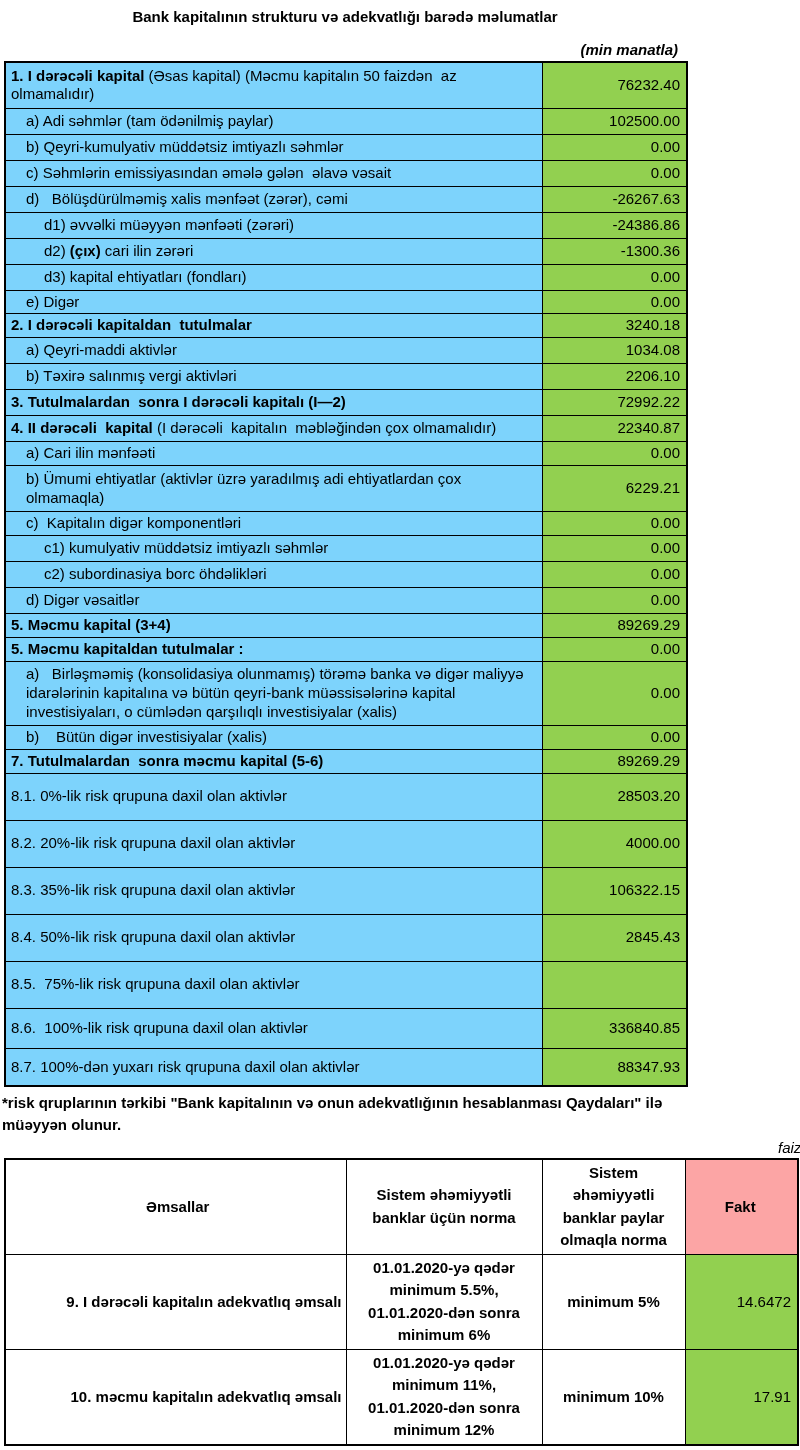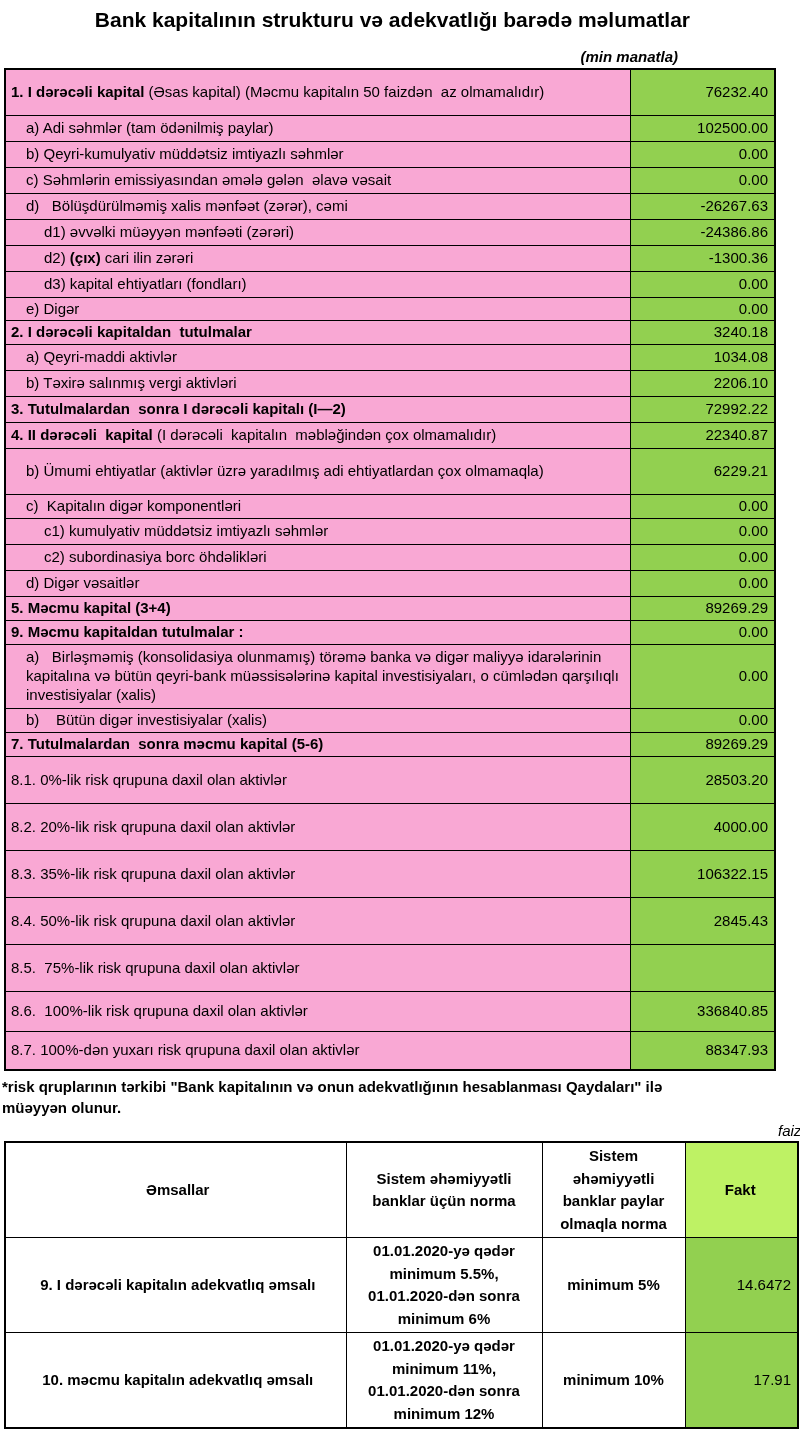--- a/index.html
+++ b/index.html
@@ -6,41 +6,41 @@
   * { box-sizing:border-box; }
   html,body { margin:0; padding:0; }
   body {
     width:800px; height:1450px; overflow:hidden;
     background:#fff; color:#000;
     font-family:"Liberation Sans", sans-serif;
     font-size:15px;
   }
   .title {
     width:690px; margin-top:8px;
-    text-align:right; font-weight:bold; font-size:21px;
+    text-align:center; font-weight:bold; font-size:15px;
   }
   .unit-top {
     width:686px; margin-top:16px; margin-bottom:3px;
     padding-right:8px;
     text-align:right; font-style:italic; font-weight:bold; font-size:15px;
   }
   table.t1 {
     border-collapse:collapse; table-layout:fixed;
     margin-left:4px; width:682px;
     border:2px solid #000;
   }
   table.t1 td {
     border:1.5px solid #000;
     font-size:15px; line-height:1.25;
     vertical-align:middle;
     padding:2px 4px;
     white-space:pre-wrap;
     overflow:hidden;
   }
-  table.t1 td.label { background:#f9a8d4; width:625px; }
+  table.t1 td.label { background:#7dd3fc; width:537px; }
   table.t1 td.value {
     background:var(--green); width:145px;
     text-align:right; padding-right:6px;
     white-space:nowrap;
   }
   .ind0 { padding-left:5px !important; }
   .ind1 { padding-left:20px !important; }
   .ind2 { padding-left:38px !important; }
   tr.h22 { height:22px; } tr.h24 { height:24px; } tr.h26 { height:26px; }
   tr.h38 { height:38px; } tr.h40 { height:40px; } tr.h46 { height:46px; }
@@ -57,21 +57,21 @@
     border-collapse:collapse; table-layout:fixed;
     margin-left:4px; width:793px;
     border:2px solid #000;
   }
   table.t2 td, table.t2 th {
     border:1.5px solid #000;
     font-size:15px; font-weight:bold; line-height:1.5;
     vertical-align:middle; padding:2px 4px;
     overflow:hidden;
   }
-  table.t2 .c-label  { width:341px; text-align:center; padding-left:8px; }
+  table.t2 .c-label  { width:341px; text-align:right; padding-left:8px; }
   table.t2 .c-norm1  { width:196px; text-align:center; }
   table.t2 .c-norm2  { width:143px; text-align:center; }
   table.t2 .c-fact   { width:113px; text-align:right; padding-right:6px;
                        background:var(--green); font-weight:normal; }
   table.t2 th { background:#fff; text-align:center; }
 </style>
 </head>
 <body>
 
 <div class="title">Bank kapitalının strukturu və adekvatlığı barədə məlumatlar</div>
@@ -129,20 +129,24 @@
         <td class="value">2206.10</td>
       </tr>
       <tr class="h26">
         <td class="label ind0"><span style="font-weight: bold;">3. Tutulmalardan  sonra I dərəcəli kapitalı (I—2)</span></td>
         <td class="value">72992.22</td>
       </tr>
       <tr class="h26">
         <td class="label ind0"><span style="font-weight: bold;">4. II dərəcəli  kapital </span><span style="font-weight: normal;">(I dərəcəli  kapitalın  məbləğindən çox olmamalıdır)</span></td>
         <td class="value">22340.87</td>
       </tr>
+      <tr class="h22">
+        <td class="label ind1"><span style="font-weight: normal;">a) Cari ilin mənfəəti</span></td>
+        <td class="value">0.00</td>
+      </tr>
       <tr class="h46">
         <td class="label ind1"><span style="font-weight: normal;">b) Ümumi ehtiyatlar (aktivlər üzrə yaradılmış adi ehtiyatlardan çox olmamaqla)</span></td>
         <td class="value">6229.21</td>
       </tr>
       <tr class="h24">
         <td class="label ind1"><span style="font-weight: normal;">c)  Kapitalın digər komponentləri</span></td>
         <td class="value">0.00</td>
       </tr>
       <tr class="h26">
         <td class="label ind2"><span style="font-weight: normal;">c1) kumulyativ müddətsiz imtiyazlı səhmlər</span></td>
@@ -154,21 +158,21 @@
       </tr>
       <tr class="h26">
         <td class="label ind1"><span style="font-weight: normal;">d) Digər vəsaitlər</span></td>
         <td class="value">0.00</td>
       </tr>
       <tr class="h24">
         <td class="label ind0"><span style="font-weight: bold;">5. Məcmu kapital (3+4)</span></td>
         <td class="value">89269.29</td>
       </tr>
       <tr class="h22">
-        <td class="label ind0"><span style="font-weight: bold;">9. Məcmu kapitaldan tutulmalar :</span></td>
+        <td class="label ind0"><span style="font-weight: bold;">5. Məcmu kapitaldan tutulmalar :</span></td>
         <td class="value">0.00</td>
       </tr>
       <tr class="h64">
         <td class="label ind1"><span style="font-weight: normal;">a)   Birləşməmiş (konsolidasiya olunmamış) törəmə banka və digər maliyyə idarələrinin kapitalına və bütün qeyri-bank müəssisələrinə kapital investisiyaları, o cümlədən qarşılıqlı investisiyalar (xalis)</span></td>
         <td class="value">0.00</td>
       </tr>
       <tr class="h24">
         <td class="label ind1"><span style="font-weight: normal;">b)    Bütün digər investisiyalar (xalis)</span></td>
         <td class="value">0.00</td>
       </tr>
@@ -210,21 +214,21 @@
 <div class="footnote">*risk qruplarının tərkibi "Bank kapitalının və onun adekvatlığının hesablanması Qaydaları" ilə müəyyən olunur.</div>
 
 <div class="unit-bottom">faizlə</div>
 
 <table class="t2">
   <thead>
     <tr>
       <th class="c-label" style="text-align:center;">Əmsallar</th>
       <th class="c-norm1">Sistem əhəmiyyətli banklar üçün norma</th>
       <th class="c-norm2">Sistem əhəmiyyətli banklar paylar olmaqla norma</th>
-      <th class="c-fact" style="background:#bef264;text-align:center;font-weight:bold;">Fakt</th>
+      <th class="c-fact" style="background:#fca5a5;text-align:center;font-weight:bold;">Fakt</th>
     </tr>
   </thead>
   <tbody id="t2body">
       <tr class="h87">
         <td class="c-label">9.  I dərəcəli  kapitalın  adekvatlıq əmsalı</td>
         <td class="c-norm1">01.01.2020-yə qədər minimum 5.5%, 01.01.2020-dən sonra minimum 6%</td>
         <td class="c-norm2">minimum 5%</td>
         <td class="c-fact">14.6472</td>
       </tr>
       <tr class="h88">

